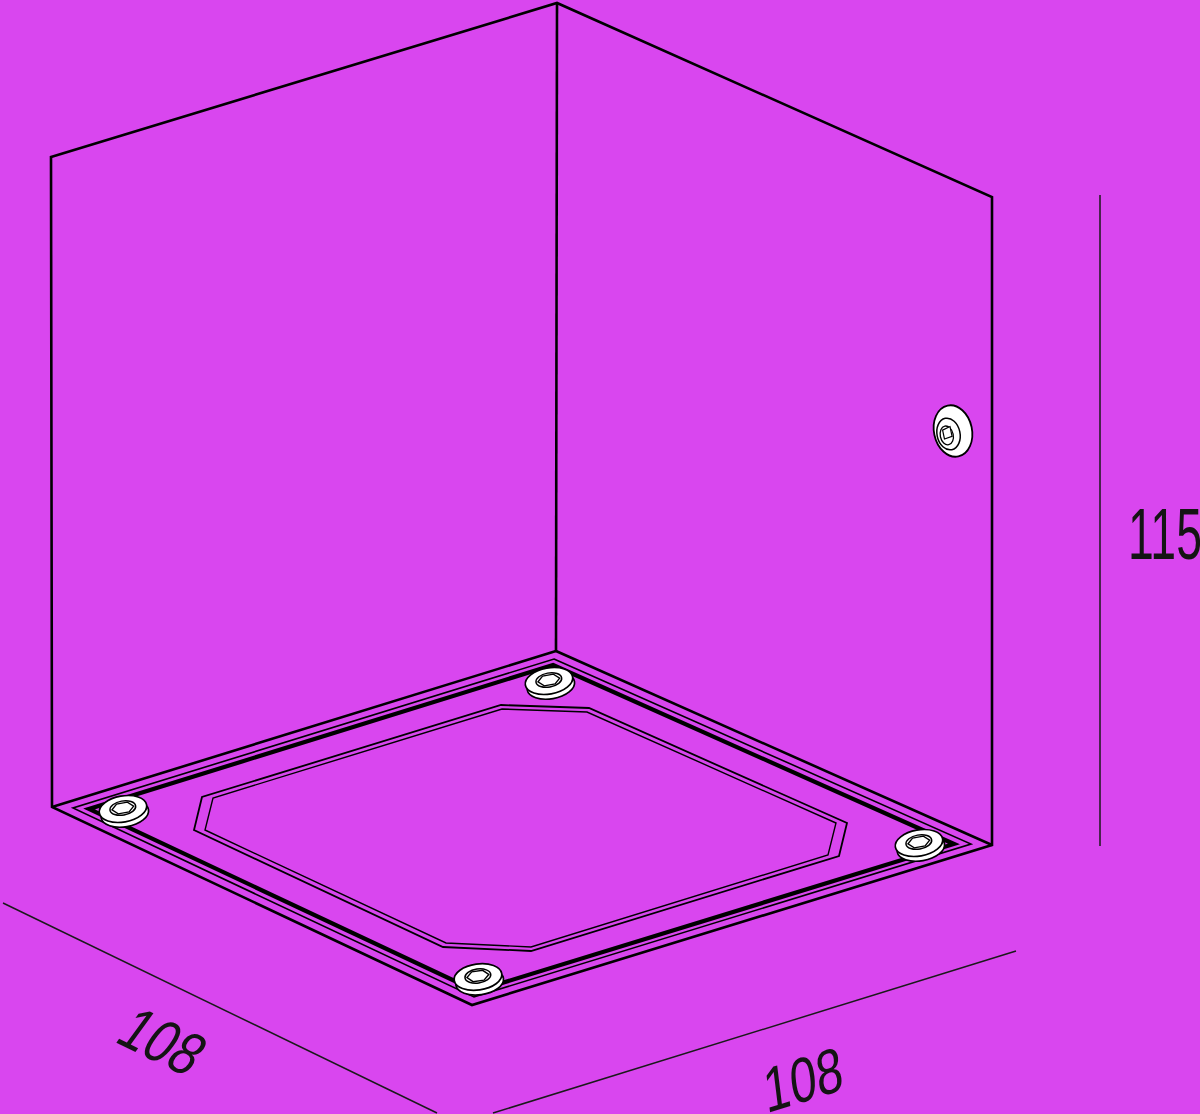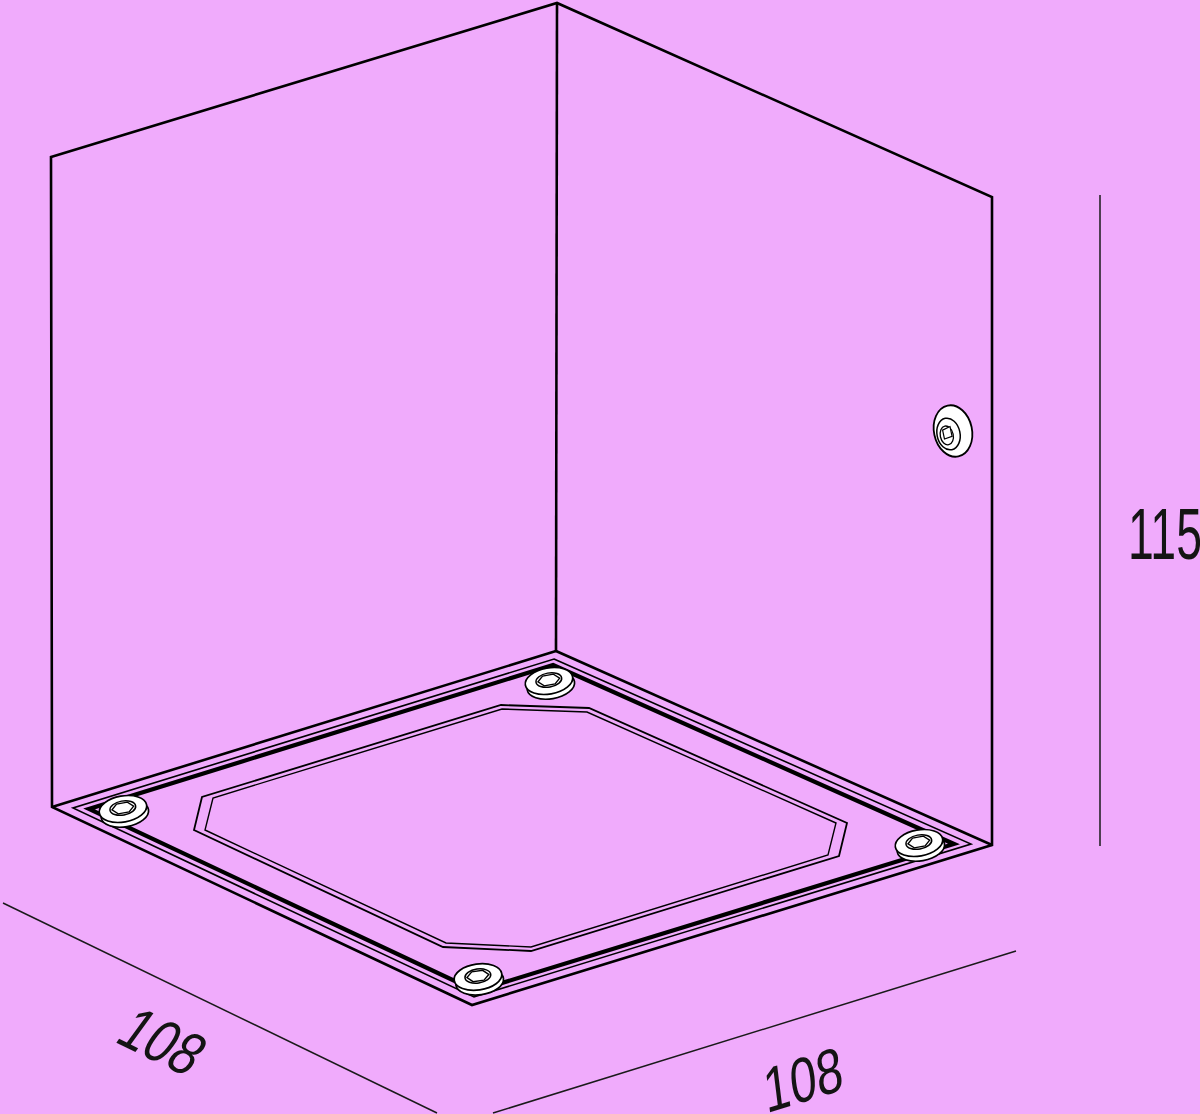--- a/index.html
+++ b/index.html
@@ -1,20 +1,20 @@
 <!DOCTYPE html>
 <html><head>
 <meta charset="utf-8">
 <style>
   html, body { margin: 0; padding: 0; background: #ffffff; }
   .canvas {
     position: relative;
     width: 1200px;
     height: 1114px;
-    background: #f0abfc;
+    background: #d946ef;
     overflow: hidden;
   }
   svg { display: block; }
   .ln   { stroke: #000; fill: none; stroke-width: 2.6; stroke-miterlimit: 6; }
   .ln-mid  { stroke: #000; fill: none; stroke-width: 1.6; }
   .ln-thin { stroke: #000; fill: none; stroke-width: 1.4; }
   .ln-panel{ stroke: #000; fill: none; stroke-width: 1.8; }
   .ln-gasket { stroke: #000; fill: none; stroke-width: 4.2; stroke-miterlimit: 6; }
   .ln-dim { stroke: #1a1a1a; fill: none; stroke-width: 1.5; }
   .screw-ln { stroke: #000; stroke-width: 1.7; }

